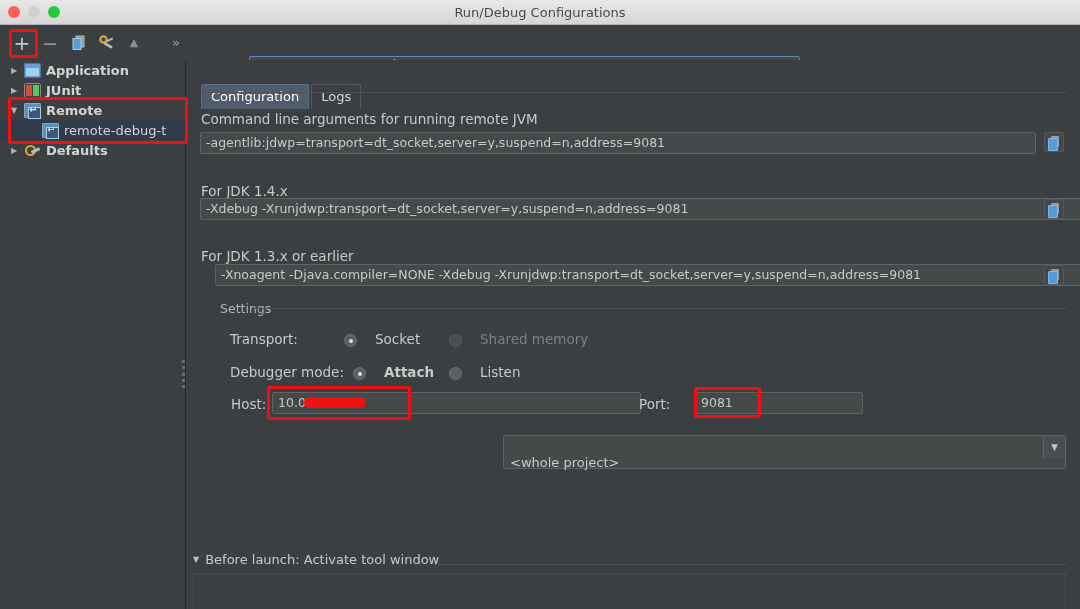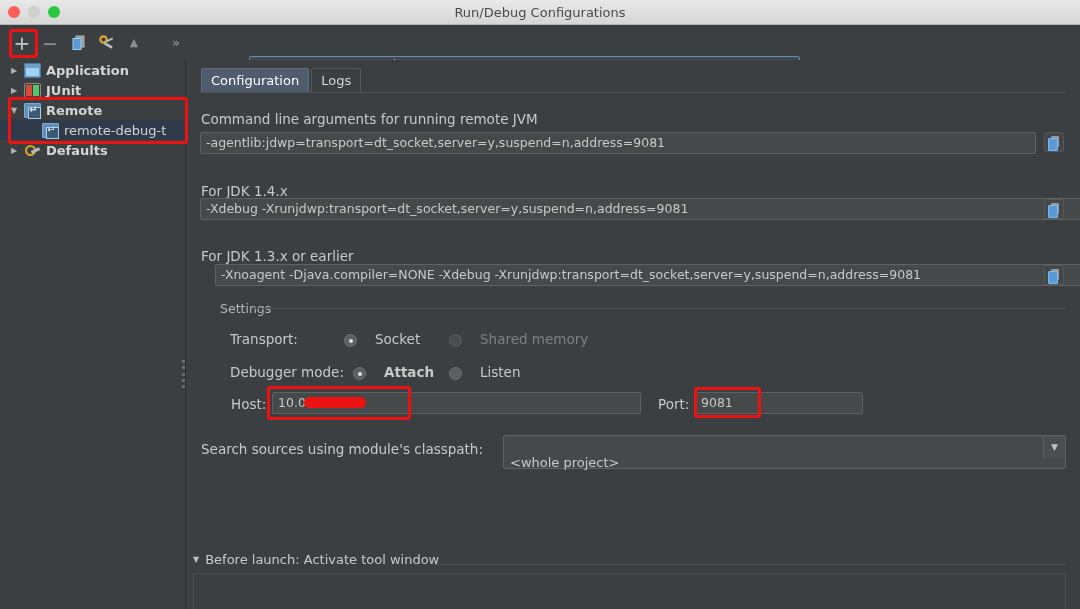--- a/index.html
+++ b/index.html
@@ -165,21 +165,21 @@
   .splitter-dots i {
     display: block; width: 3px; height: 3px; background: #6a6d6f;
   }
 
   
   .main {
     position: absolute; left: 187px; top: 60px; width: 893px; height: 549px;
     background: #3c3f41;
   }
 
-  .tabs { position: absolute; left: 14px; top: 8px; display: flex; }
+  .tabs { position: absolute; left: 14px; top: 24px; display: flex; }
   .tab {
     font-size: 13px; color: #d6d6d6;
     padding: 4px 9px 5px 9px;
     border: 1px solid #4e5254;
     border-bottom: none;
     background: #3c3f41;
     border-radius: 2px 2px 0 0;
   }
   .tab.active { background: #4e5c6e; border-color: #5d6e82; color: #ffffff; }
   .tab.inactive { margin-left: 2px; border-color: #55595b; }
@@ -386,24 +386,23 @@
       <span class="radio on"></span>
       <span>Attach</span>
     </div>
     <div class="radio-wrap" style="left:262px; top:304px;">
       <span class="radio"></span>
       <span>Listen</span>
     </div>
 
     <div class="fld-label" style="left:44px; top:336px;">Host:</div>
     <div class="tfield" style="left:85px; top:332px; width:369px;">10.0.</div>
-    <div class="fld-label" style="left:471px; top:336px;">Port:</div>
+    <div class="fld-label" style="left:452px; top:336px;">Port:</div>
     <div class="tfield" style="left:508px; top:332px; width:168px;">9081</div>
 
-    <div class="fld-label" style="left:14px; top:381px;">Search sources using module's classpath:</div>
     <div class="combo" style="left:316px; top:375px; width:563px;">
       <span>&lt;whole project&gt;</span>
       <span class="combo-arrow">▼</span>
     </div>
 
     <div class="bl-header">
       <span class="bl-tri">▼</span>
       <span>Before launch: Activate tool window</span>
     </div>
     <div class="bl-line"></div>

